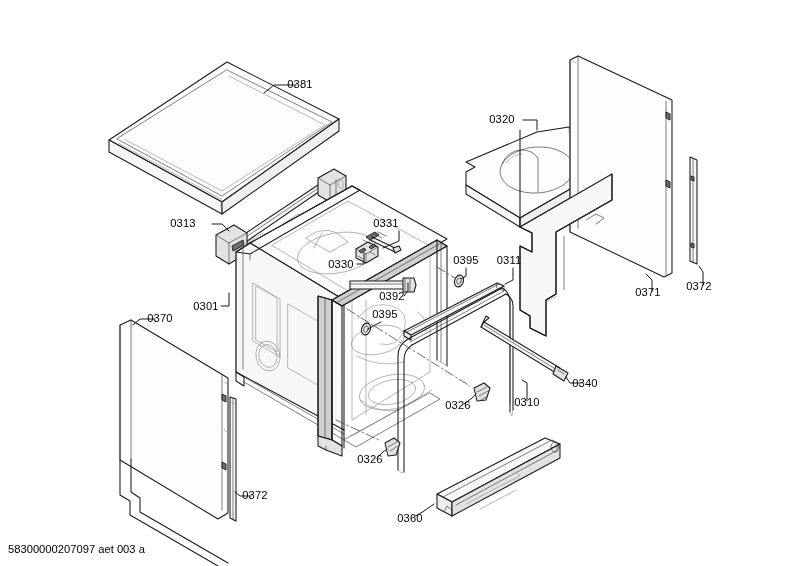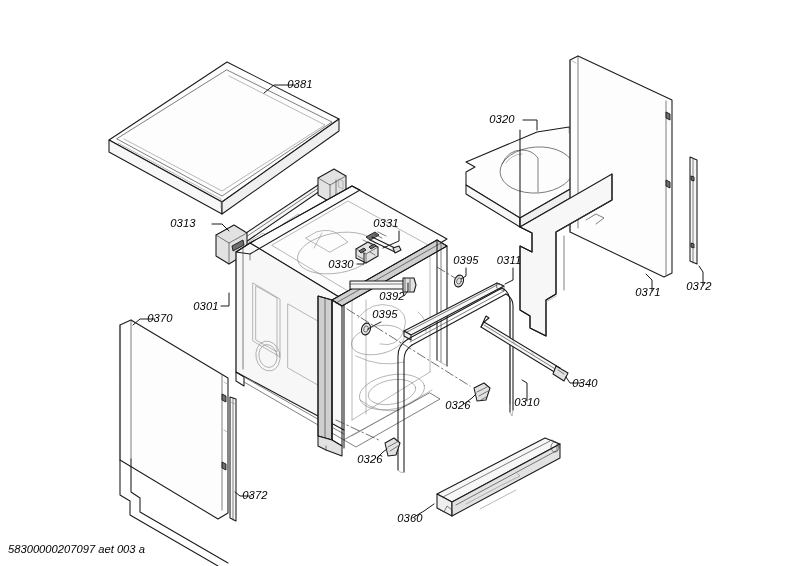--- a/index.html
+++ b/index.html
@@ -10,21 +10,20 @@
   }
   body {
     font-family: "Liberation Sans", sans-serif;
   }
   #diagram-root {
     position: relative;
     width: 800px;
     height: 566px;
     background: #ffffff;
     overflow: hidden;
-    font-style: italic;
   }
   svg#parts-svg {
     position: absolute;
     left: 0;
     top: 0;
     width: 800px;
     height: 566px;
     display: block;
   }
   

